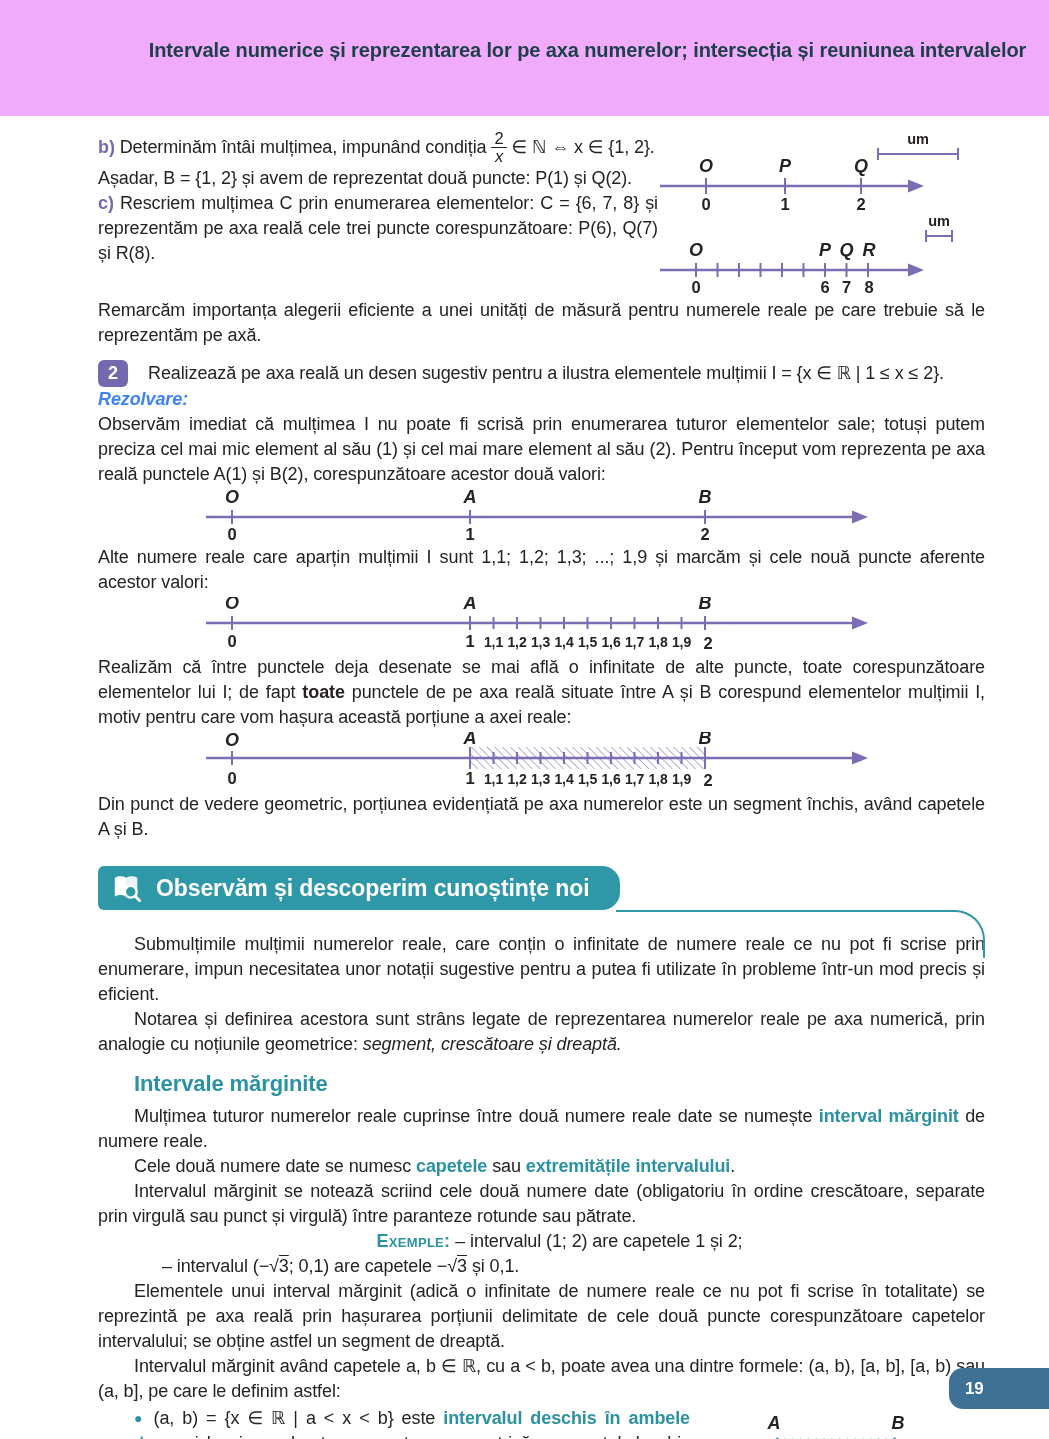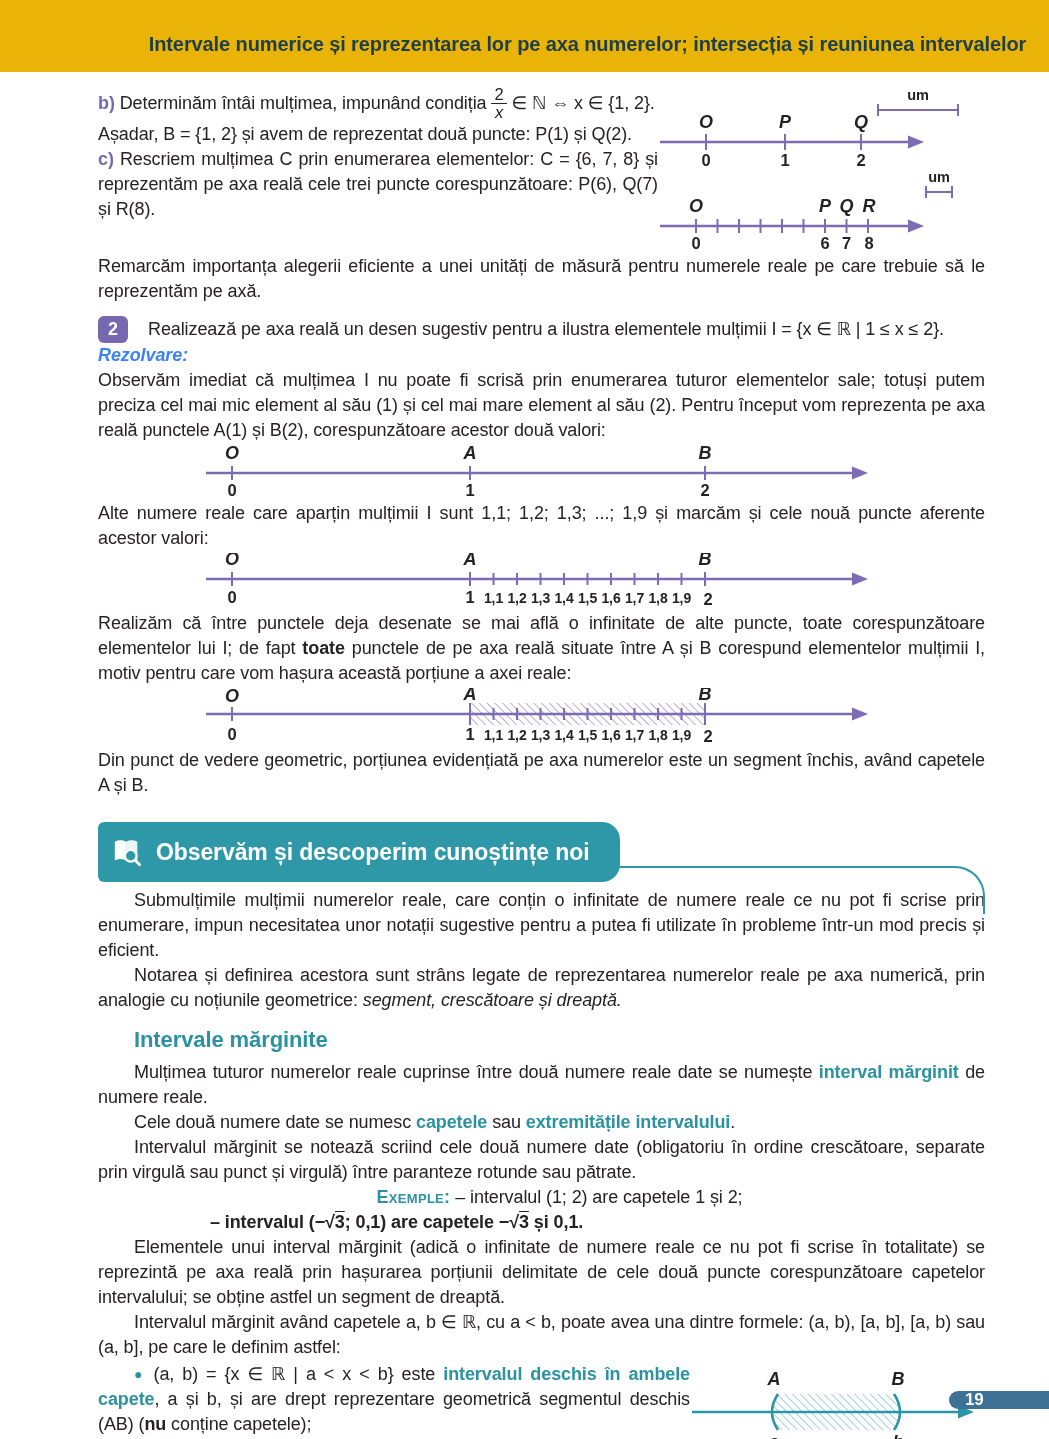--- a/index.html
+++ b/index.html
@@ -1,19 +1,19 @@
 <!DOCTYPE html>
 <html><head>
 <meta charset="utf-8">
 <style>
   html,body{margin:0;padding:0;background:#e8e8e8;}
   .page{position:relative;width:1049px;height:1439px;background:#ffffff;overflow:hidden;
         font-family:"Liberation Sans",sans-serif;color:#262223;letter-spacing:-0.1px;}
   
-  .header-band{height:72px;background:#eab308;display:flex;align-items:flex-end;
+  .header-band{height:116px;background:#f0abfc;display:flex;align-items:center;
                justify-content:center;padding:0 24px 16px 150px;box-sizing:border-box;}
   .page-title{font-size:20px;font-weight:700;color:#1d3f47;white-space:nowrap;}
   
   .content{padding:14px 64px 0 98px;font-size:18px;line-height:25px;}
   p{margin:0;text-align:justify;}
   .indent{text-indent:36px;}
   .purple{color:#7668ae;font-weight:700;}
   .teal-b{color:#2b92a2;font-weight:700;}
   .b{font-weight:700;}
   .it{font-style:italic;}
@@ -24,43 +24,43 @@
   .frac{display:inline-flex;flex-direction:column;vertical-align:middle;text-align:center;
         margin:0 5px;line-height:1.05;font-size:16.5px;font-weight:400;}
   .frac .fn{border-bottom:1.6px solid #262223;padding:0 3px;}
   .frac .fd{font-style:italic;}
   .ex-row{display:flex;align-items:flex-start;gap:20px;margin-top:10px;}
   .badge2{flex:0 0 auto;width:30px;height:27px;background:#7668ae;border-radius:6px;color:#fff;
           font-weight:700;font-size:18px;display:flex;align-items:center;justify-content:center;margin-top:2px;}
   .fig{display:block;margin:2px 0;}
   
   .banner-wrap{position:relative;margin:24px 0 20px 0;height:46px;}
-  .banner{position:absolute;left:0;top:0;width:522px;height:60px;background:#2f98a8;
+  .banner{position:absolute;left:0;top:0;width:522px;height:44px;background:#2f98a8;
           border-radius:6px 18px 18px 6px;display:flex;align-items:center;gap:12px;
           padding:0 10px 0 12px;box-sizing:border-box;}
   .banner-title{color:#ffffff;font-size:23px;font-weight:700;white-space:nowrap;}
   .corner-line{position:absolute;left:518px;right:0px;top:43.5px;height:46px;
                border-top:2.5px solid #2f98a8;border-right:2.5px solid #2f98a8;
                border-top-right-radius:30px;}
   .heading-teal{color:#2b92a2;font-weight:700;font-size:22px;margin:14px 0 8px 36px;text-align:left;}
   .exlabel{color:#2b92a2;font-weight:700;font-variant:small-caps;letter-spacing:0.3px;}
-  .ex2{margin-left:112px;text-align:left;font-weight:bold;}
+  .ex2{margin-left:64px;text-align:left;}
   .rad{text-decoration:overline;}
   .row-bottom{display:flex;align-items:flex-start;gap:0;margin-top:2px;}
   .col-bullet{flex:0 0 592px;}
   .col-fig6{flex:1;padding-top:8px;}
   .bullet-dot{color:#2b92a2;font-size:14px;vertical-align:1px;padding-right:8px;}
   
   text{font-family:"Liberation Sans",sans-serif;}
   .lbl{font-style:italic;font-weight:700;font-size:18px;fill:#262223;text-anchor:middle;}
   .num{font-weight:700;font-size:16.5px;fill:#262223;text-anchor:middle;}
   .numS{font-weight:700;font-size:14px;fill:#262223;text-anchor:middle;}
   .um{font-weight:700;font-size:14.5px;fill:#262223;text-anchor:middle;}
   
-  .page-badge{position:absolute;right:0;bottom:30px;width:100px;height:18px;background:#3d7195;
+  .page-badge{position:absolute;right:0;bottom:30px;width:100px;height:41px;background:#3d7195;
               border-radius:14px 0 0 14px;color:#fff;font-weight:700;font-size:17px;
               display:flex;align-items:center;padding-left:16px;box-sizing:border-box;}
 </style>
 </head>
 <body>
 
 <div class="page">
 
   <div class="header-band">
     <div class="page-title">Intervale numerice și reprezentarea lor pe axa numerelor; intersecția și reuniunea intervalelor</div>

